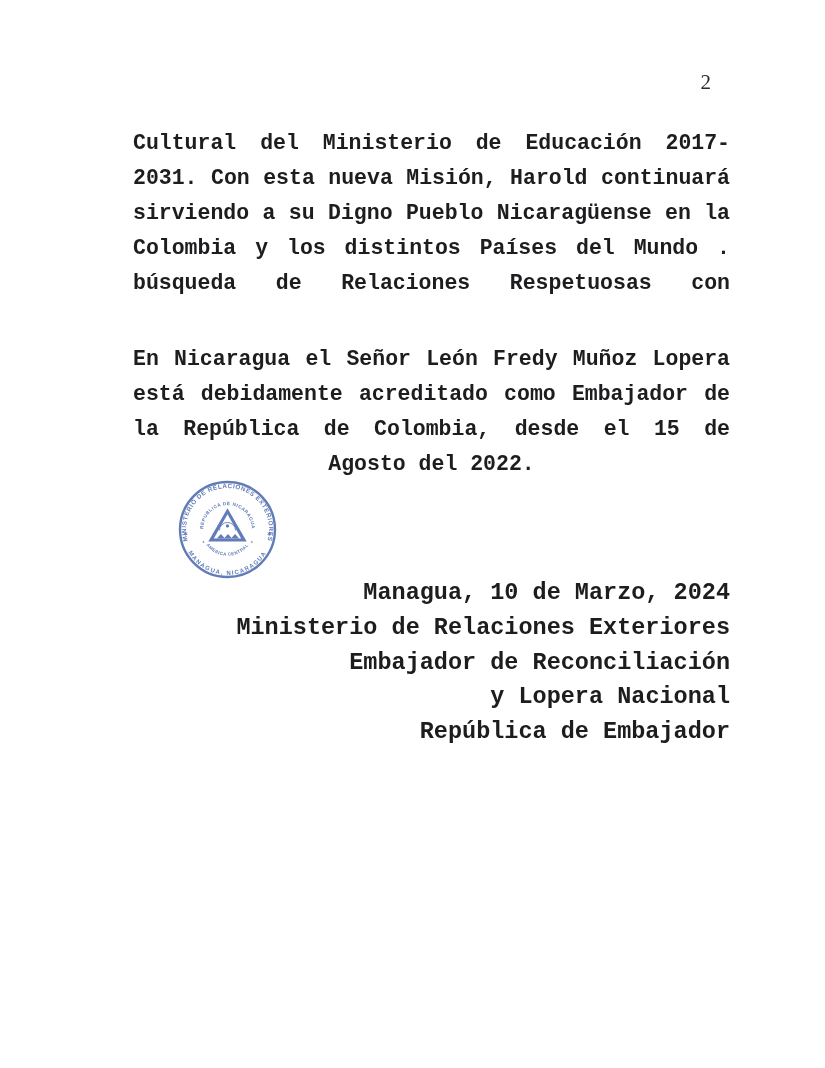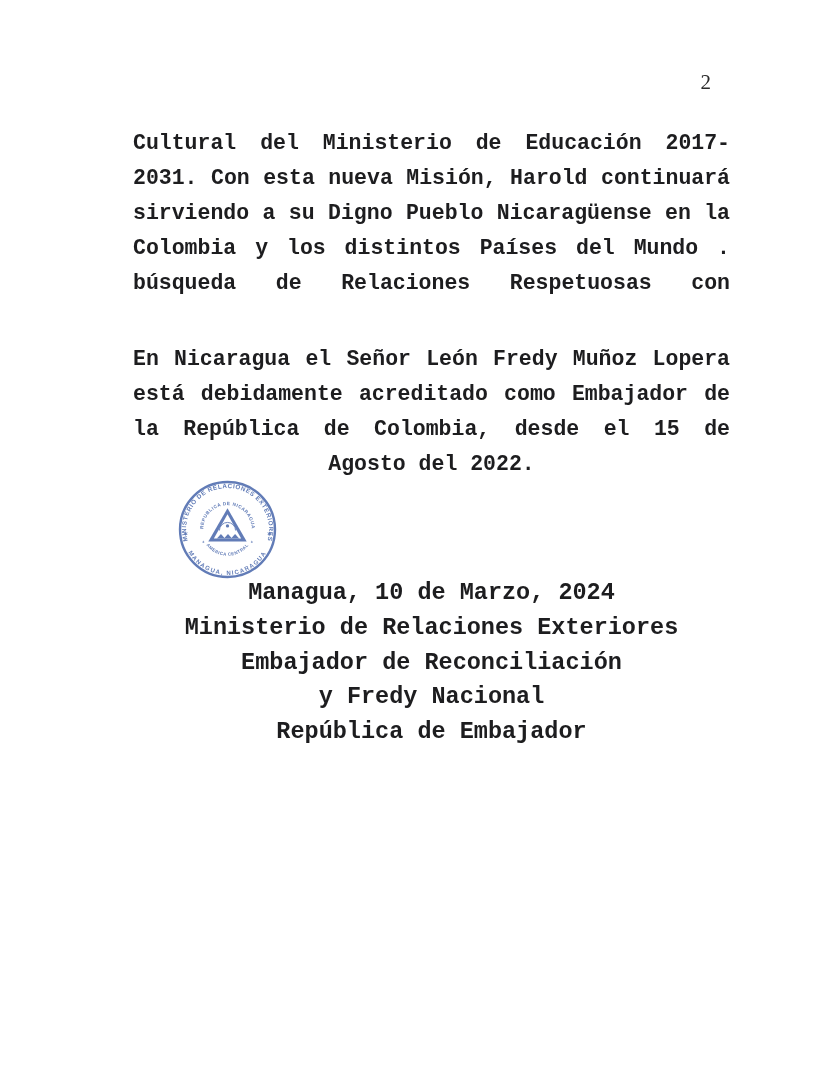--- a/index.html
+++ b/index.html
@@ -43,21 +43,21 @@
     white-space: normal;
   }
   .ll {            
     text-align: center;
     white-space: pre;
   }
   .footer-line {
     font-size: 23.5px;
     line-height: 34.8px;
     white-space: pre;
-    text-align: center;
+    text-align: right;
   }
   .seal {
     position: absolute;
     left: 177px;
     top: 479px;
     width: 101px;
     height: 101px;
     opacity: 0.85;
   }
   .seal text { font-family: "Liberation Sans", sans-serif; font-weight: 700; }
@@ -118,17 +118,17 @@
         <polygon points="46.5,59 50.5,54.5 54.5,59"></polygon>
         <polygon points="53.5,59 57.5,54.5 61.5,59"></polygon>
       </g>
     </g>
   </svg>
 
   <div class="block footer">
     <div class="footer-line">Managua, 10 de Marzo, 2024</div>
     <div class="footer-line">Ministerio de Relaciones Exteriores</div>
     <div class="footer-line">Embajador de Reconciliación</div>
-    <div class="footer-line">y Fredy Nacional</div>
+    <div class="footer-line">y Lopera Nacional</div>
     <div class="footer-line">República de Embajador</div>
   </div>
 
 </div>
 
 </body></html>

